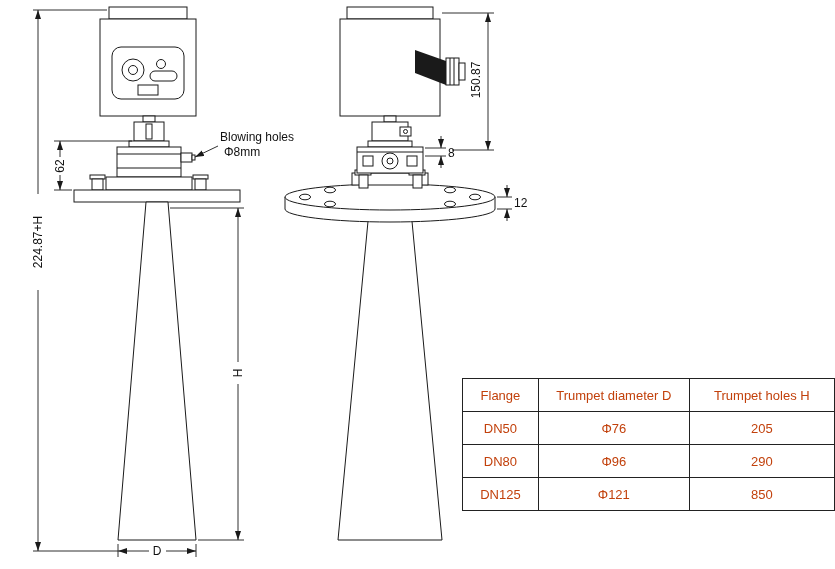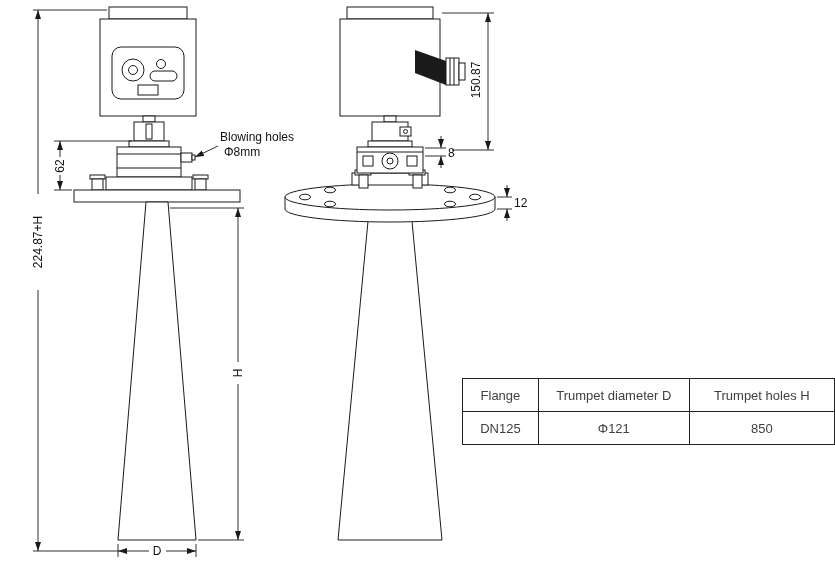--- a/index.html
+++ b/index.html
@@ -8,21 +8,21 @@
   svg{position:absolute;left:0;top:0;}
   .ln{fill:none;stroke:#1a1a1a;stroke-width:1;}
   .fw{fill:#ffffff;stroke:#1a1a1a;stroke-width:1;}
   .fb{fill:#1a1a1a;stroke:none;}
   .dim{fill:none;stroke:#1a1a1a;stroke-width:0.9;}
   .gap{fill:#ffffff;stroke:none;}
   .t{font-family:"Liberation Sans",sans-serif;font-size:12px;fill:#111111;}
   table.spec{position:absolute;left:462px;top:378px;border-collapse:collapse;
              background:#ffffff;}
   table.spec th,table.spec td{border:1px solid #222222;font-size:13px;font-weight:400;
-             color:#404040;text-align:center;height:32px;padding:0 6px;
+             color:#c2410c;text-align:center;height:32px;padding:0 6px;
              font-family:"Liberation Sans",sans-serif;}
   .c1{width:66px;} .c2{width:150px;margin-left:16px;} .c3{width:144px;}
 </style>
 </head>
 <body>
 
 <div class="canvas">
 <svg width="835" height="569" viewBox="0 0 835 569">
   <defs>
     <marker id="ae" markerWidth="12" markerHeight="8" refX="9" refY="3" orient="auto" markerUnits="userSpaceOnUse">
@@ -166,19 +166,29 @@
 <table class="spec">
   <thead>
     <tr>
       <th class="c1">Flange</th>
       <th class="c2">Trumpet diameter D</th>
       <th class="c3">Trumpet holes  H</th>
     </tr>
   </thead>
   <tbody>
     <tr>
+      <td>DN50</td>
+      <td>Φ76</td>
+      <td>205</td>
+    </tr>
+    <tr>
+      <td>DN80</td>
+      <td>Φ96</td>
+      <td>290</td>
+    </tr>
+    <tr>
       <td>DN125</td>
       <td>Φ121</td>
       <td>850</td>
     </tr>
   </tbody>
 </table>
 </div>
 
 </body></html>

